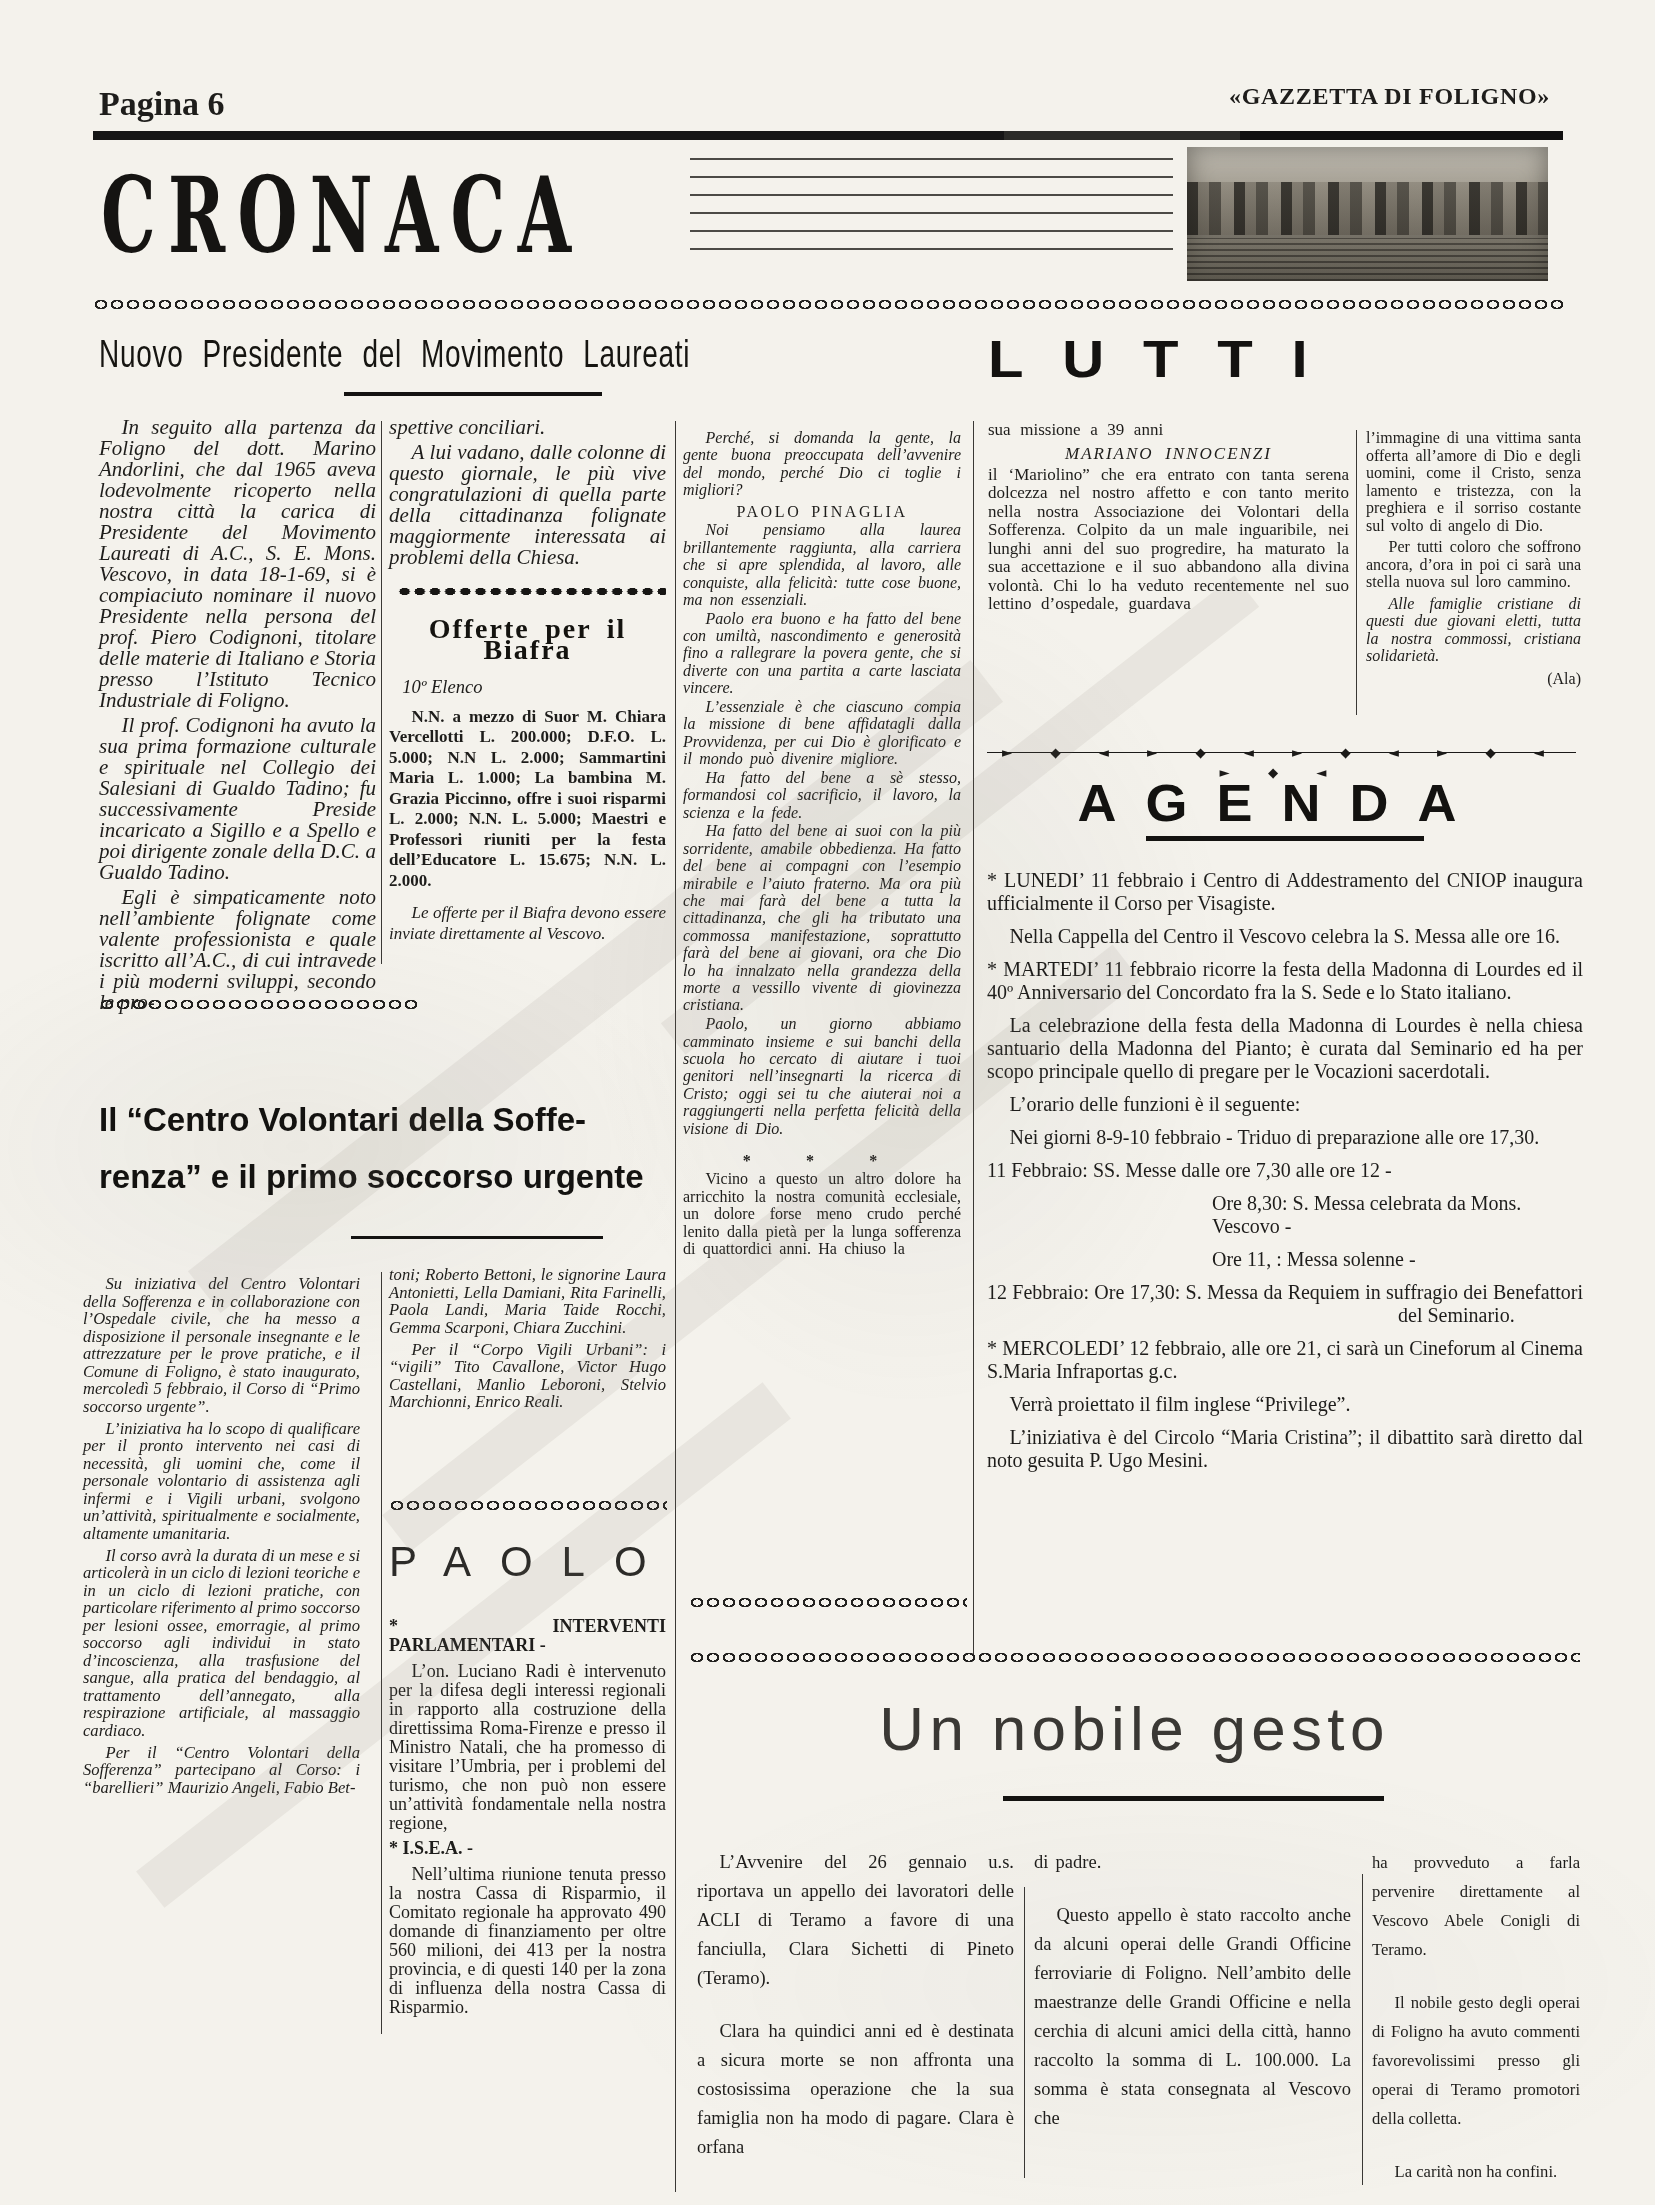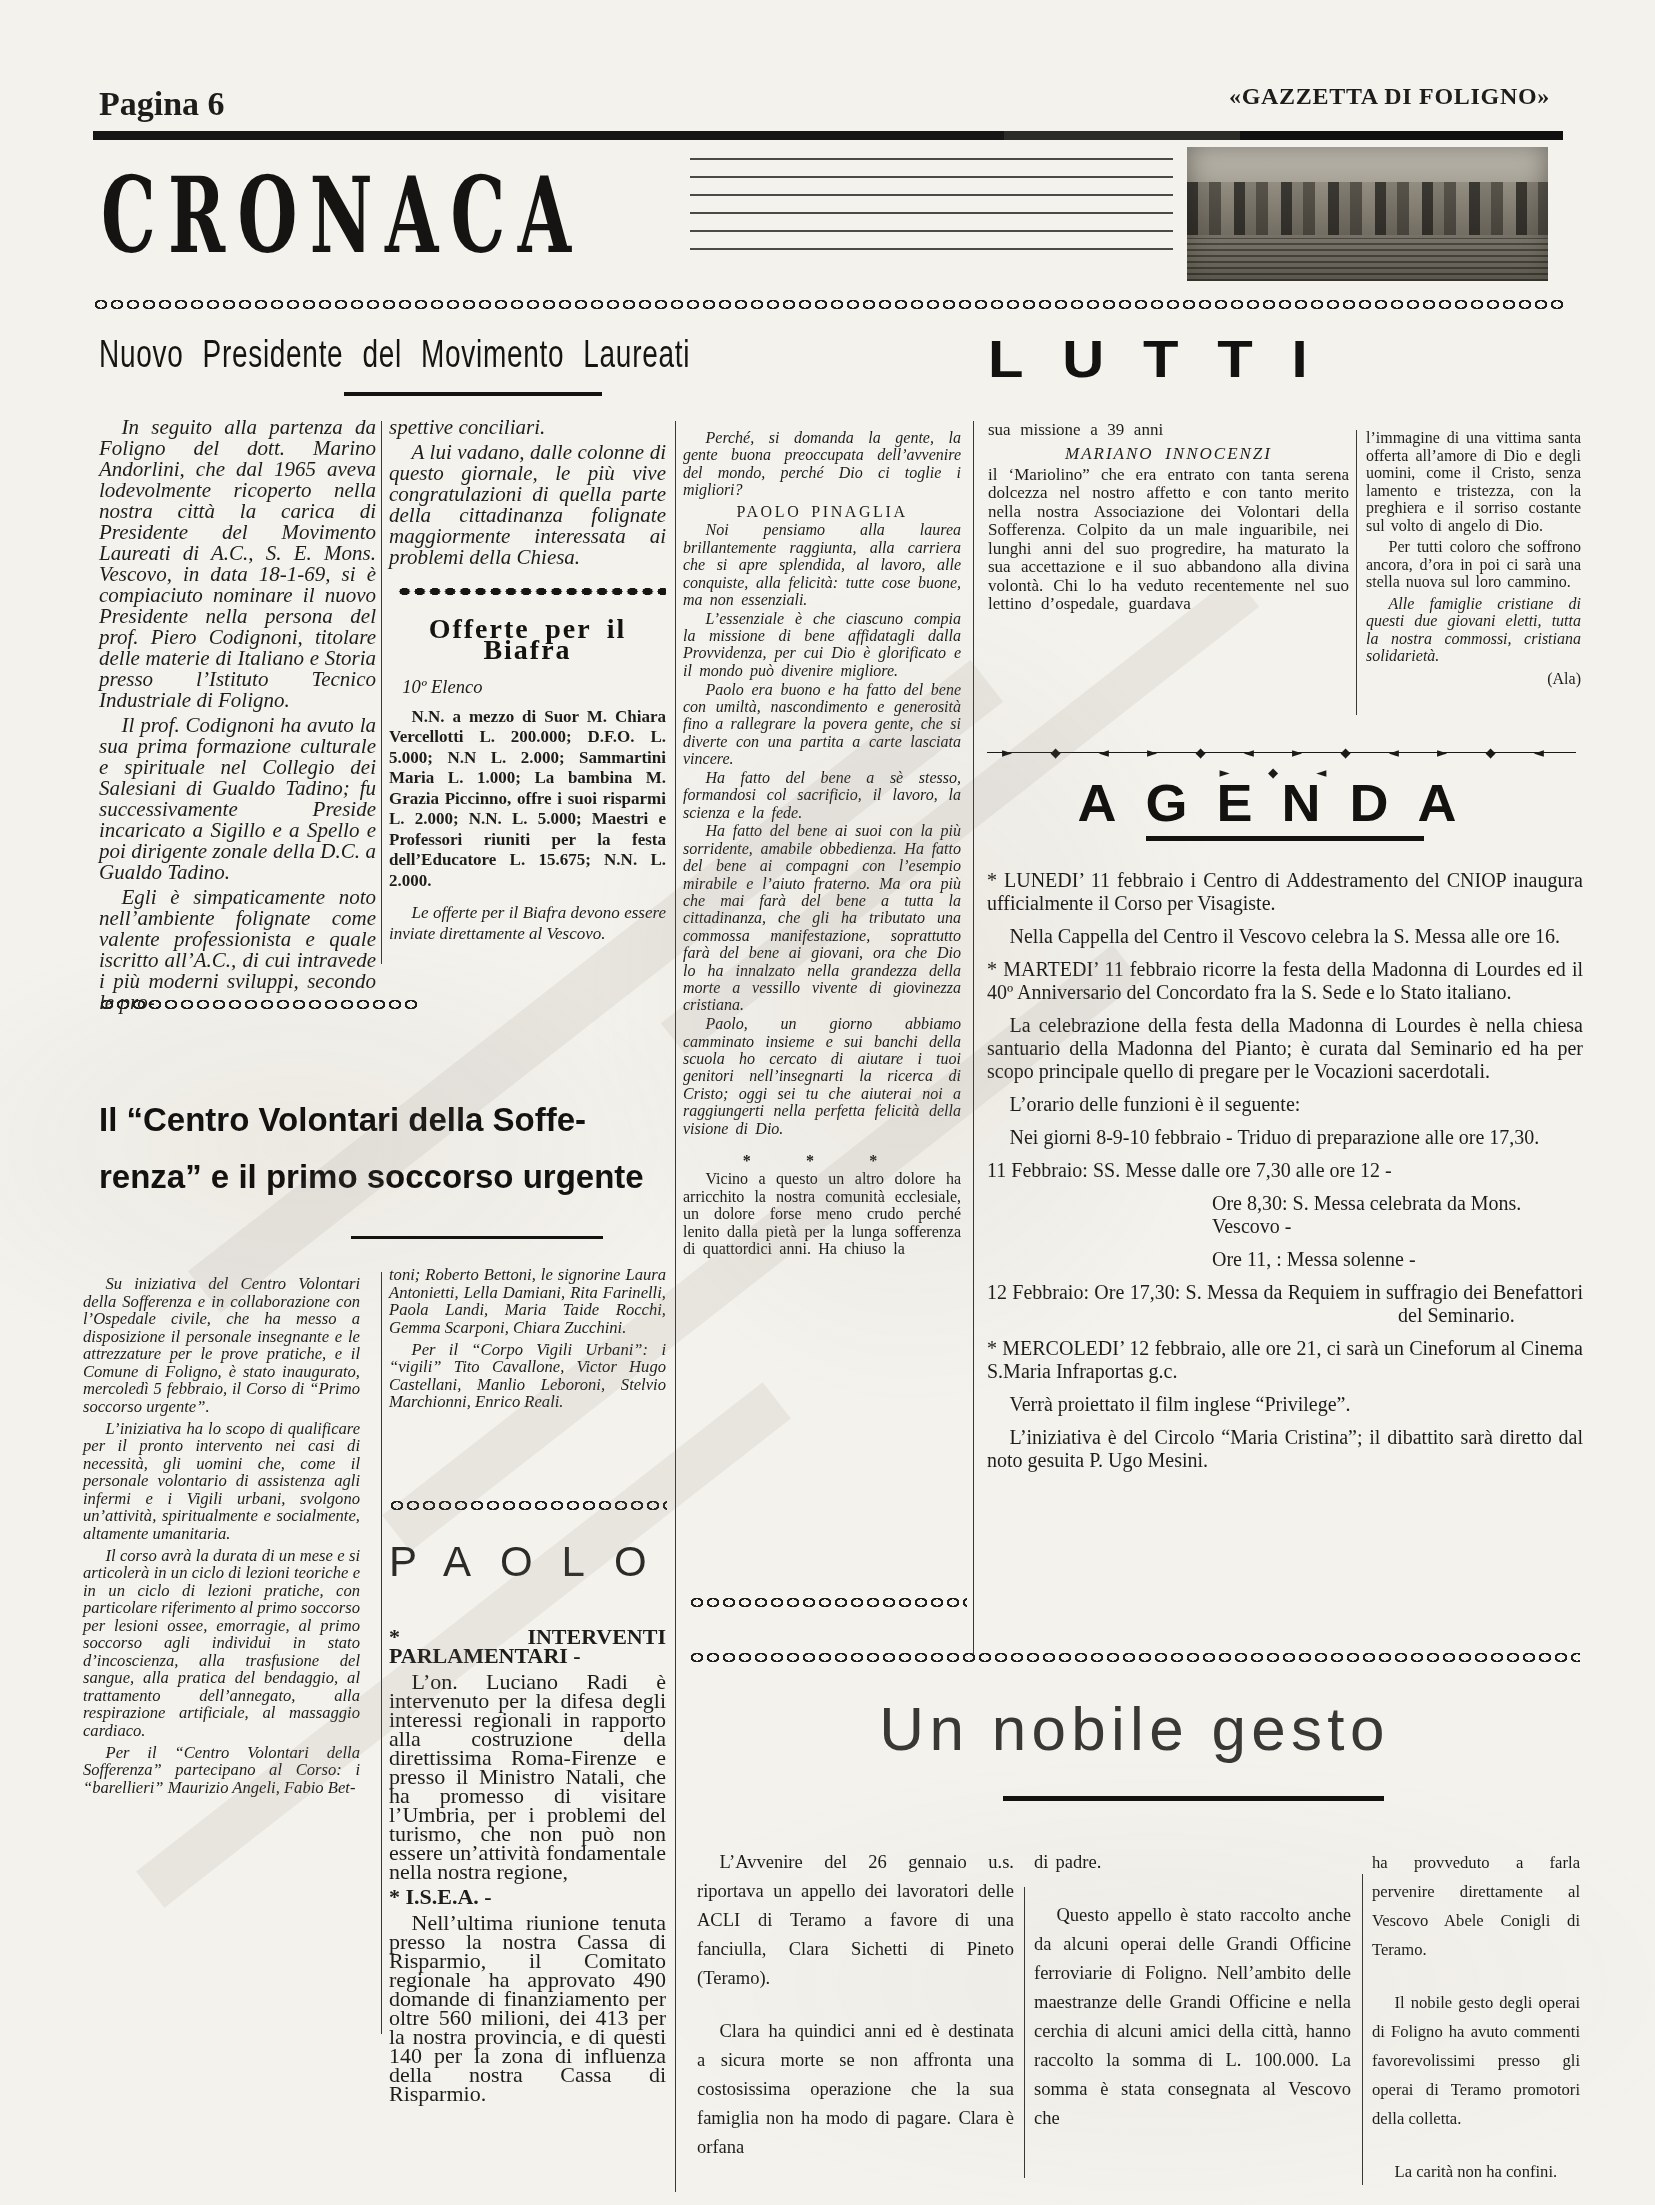--- a/index.html
+++ b/index.html
@@ -33,21 +33,21 @@
   .midcol .para{margin-bottom:1.3px;}
   .luttiA{font-size:17px;line-height:18.5px;word-spacing:5.3px;}
   .luttiB{font-size:16px;line-height:17.5px;word-spacing:2px;}
   .luttiB .para{margin-bottom:4px;}
   .agendaB{font-size:20px;line-height:23px;}
   .agendaB .para{margin-bottom:10px;}
   .gestoC{font-size:18.5px;line-height:29px;word-spacing:2.6px;}
   .gestoC .para{margin-bottom:24px;}
   .gestoC3{font-size:16.6px;line-height:29px;}
   .gestoC3 .para{margin-bottom:24px;}
-  .breviB{font-size:22px;line-height:19px;margin-top:10px;}
+  .breviB{font-size:18px;line-height:19px;}
   .breviB .para{margin-bottom:6.6px;}
   .biafraZone{font-size:17px;line-height:20.5px;}
 
   .hdr-label{font-size:34px;font-weight:bold;}
   .hdr-brand{font-size:24px;font-weight:bold;letter-spacing:0.7px;}
   .hdr-rule{background:linear-gradient(90deg,#161616 0 62%,#2b2b28 62% 78%,#101010 78% 100%);}
   .masthead{
     font-family:"DejaVu Serif", serif;font-weight:bold;font-size:74px;line-height:1;
     letter-spacing:13.2px;transform:scale(0.93,1.42);transform-origin:left top;white-space:nowrap;
     color:#151412;
@@ -166,22 +166,22 @@
     <p class="para b ni">* INTERVENTI PARLAMENTARI -</p>
     <p class="para">L’on. Luciano Radi è intervenuto per la difesa degli interessi regionali in rapporto alla costruzione della direttissima Roma-Firenze e presso il Ministro Natali, che ha promesso di visitare l’Umbria, per i problemi del turismo, che non può non essere un’attività fondamentale nella nostra regione,</p>
     <p class="para b ni">* I.S.E.A. -</p>
     <p class="para">Nell’ultima riunione tenuta presso la nostra Cassa di Risparmio, il Comitato regionale ha approvato 490 domande di finanziamento per oltre 560 milioni, dei 413 per la nostra provincia, e di questi 140 per la zona di influenza della nostra Cassa di Risparmio.</p>
   </div>
 
 <div class="abs midcol" style="left:683px;top:429px;width:278px;">
     <p class="para i">Perché, si domanda la gente, la gente buona preoccupata dell’avvenire del mondo, perché Dio ci toglie i migliori?</p>
     <p class="para ch">PAOLO PINAGLIA</p>
     <p class="para i">Noi pensiamo alla laurea brillantemente raggiunta, alla carriera che si apre splendida, al lavoro, alle conquiste, alla felicità: tutte cose buone, ma non essenziali.</p>
+    <p class="para i">Paolo era buono e ha fatto del bene con umiltà, nascondimento e generosità fino a rallegrare la povera gente, che si diverte con una partita a carte lasciata vincere.</p>
     <p class="para i">L’essenziale è che ciascuno compia la missione di bene affidatagli dalla Provvidenza, per cui Dio è glorificato e il mondo può divenire migliore.</p>
-    <p class="para i">Paolo era buono e ha fatto del bene con umiltà, nascondimento e generosità fino a rallegrare la povera gente, che si diverte con una partita a carte lasciata vincere.</p>
     <p class="para i">Ha fatto del bene a sè stesso, formandosi col sacrificio, il lavoro, la scienza e la fede.</p>
     <p class="para i">Ha fatto del bene ai suoi con la più sorridente, amabile obbedienza. Ha fatto del bene ai compagni con l’esempio mirabile e l’aiuto fraterno. Ma ora più che mai farà del bene a tutta la cittadinanza, che gli ha tributato una commossa manifestazione, soprattutto farà del bene ai giovani, ora che Dio lo ha innalzato nella grandezza della morte a vessillo vivente di giovinezza cristiana.</p>
     <p class="para i">Paolo, un giorno abbiamo camminato insieme e sui banchi della scuola ho cercato di aiutare i tuoi genitori nell’insegnarti la ricerca di Cristo; oggi sei tu che aiuterai noi a raggiungerti nella perfetta felicità della visione di Dio.</p>
     <p class="para stars">* * *</p>
     <p class="para">Vicino a questo un altro dolore ha arricchito la nostra comunità ecclesiale, un dolore forse meno crudo perché lenito dalla pietà per la lunga sofferenza di quattordici anni. Ha chiuso la</p>
   </div>
 <div class="abs chain" style="left:689px;top:1595px;width:278px;"></div>
 <div class="abs vrule" style="left:675px;top:421px;height:1771px;"></div>
 <div class="abs vrule" style="left:973px;top:421px;height:1238px;"></div>
 

